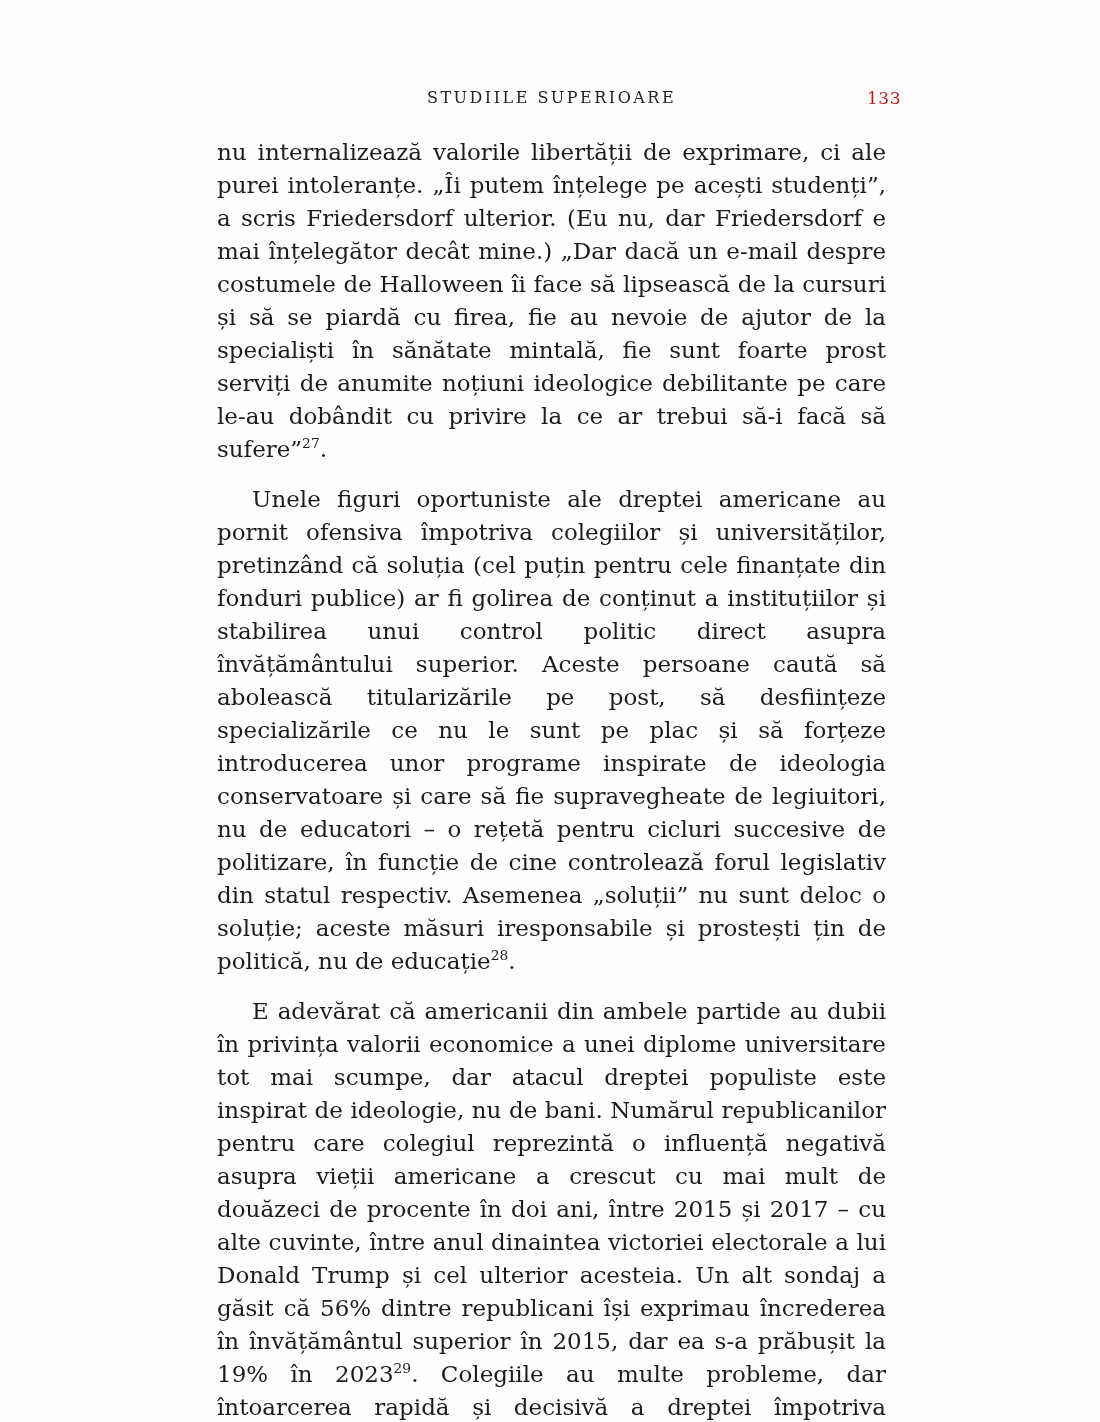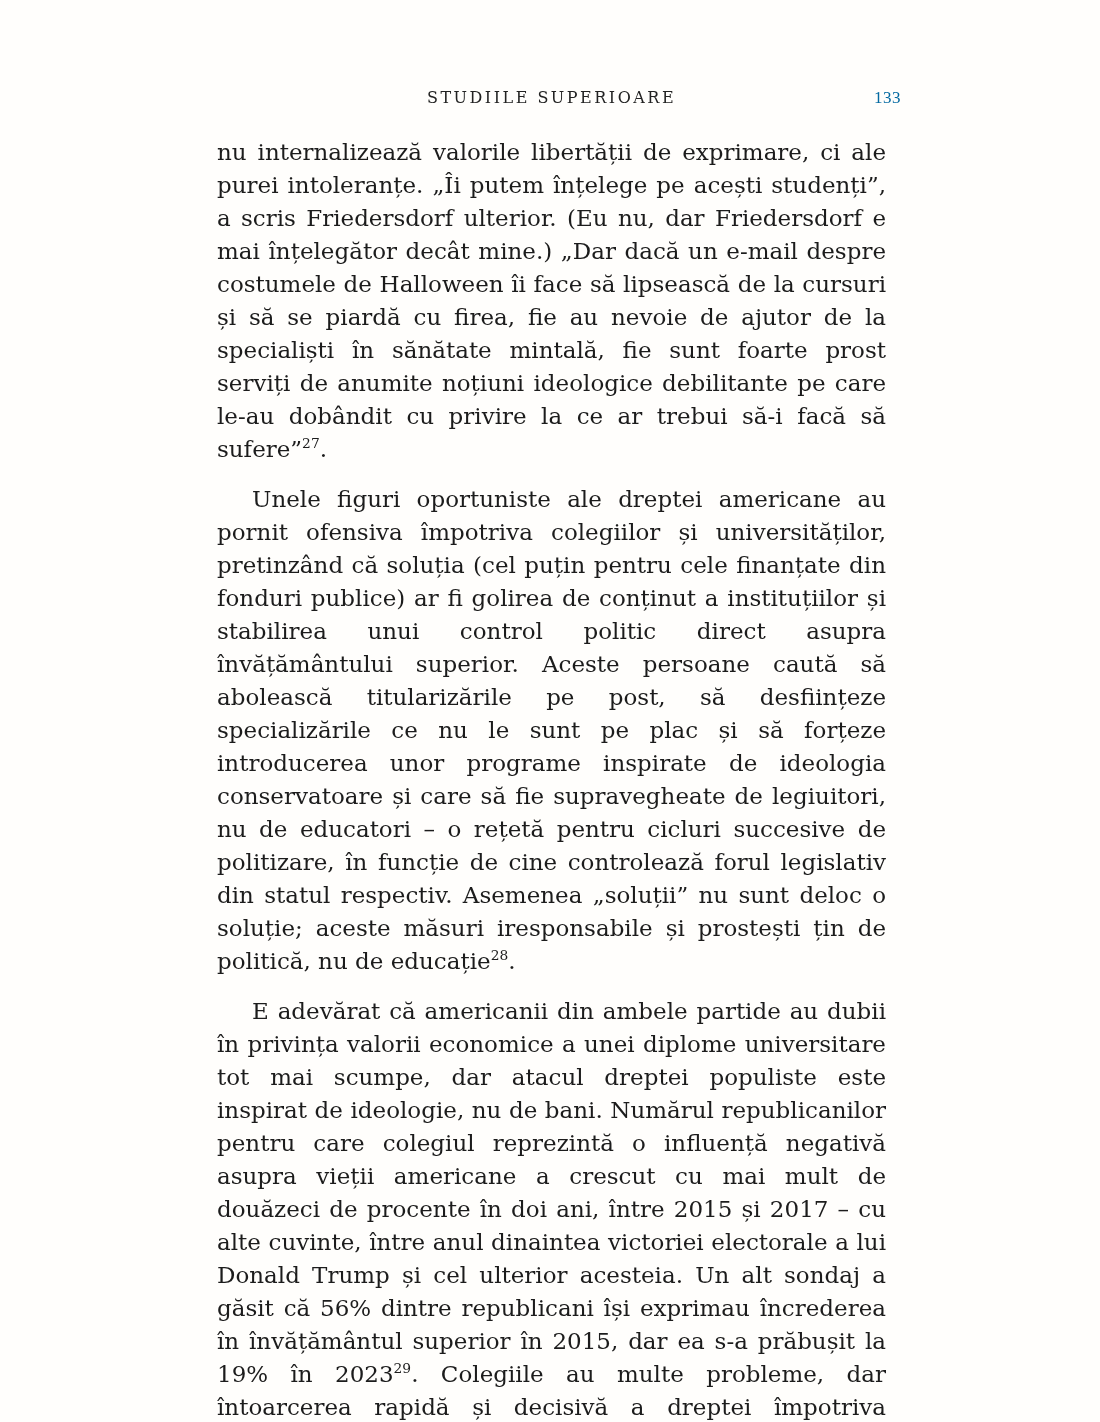--- a/index.html
+++ b/index.html
@@ -29,22 +29,21 @@
     font-size: 16px;
     letter-spacing: 2.5px;
     color: #222222;
   }
   .page-number {
     position: absolute;
     right: 2px;
     top: 0;
     font-size: 17px;
     letter-spacing: 0.5px;
-    color: #0369a1;
-    font-family: Liberation Serif, serif;
+    color: #b91c1c;
   }
   .body-text {
     font-size: 23px;
     line-height: 33px;
     text-align: justify;
     text-justify: inter-word;
   }
   p.para {
     margin: 17px;
     padding: 0;

